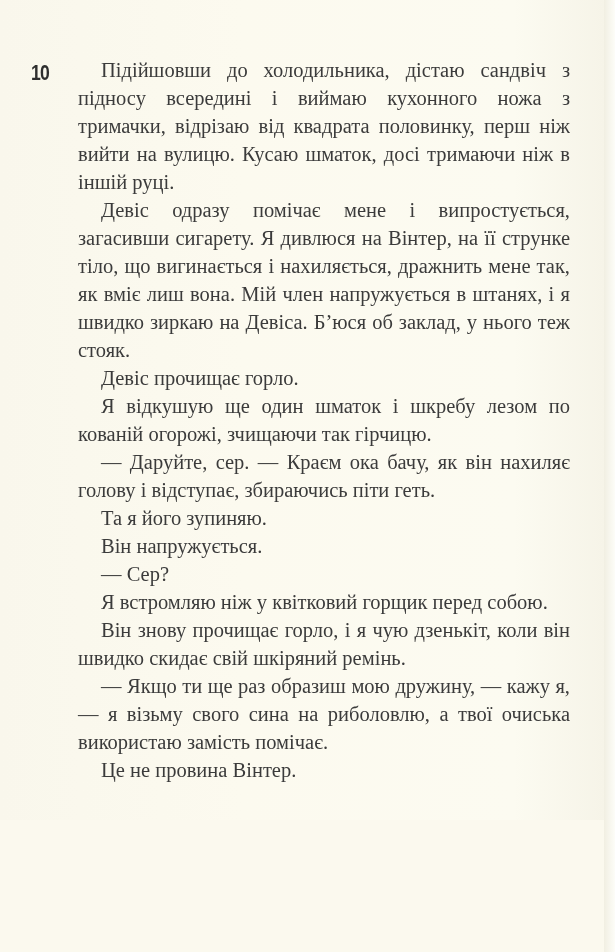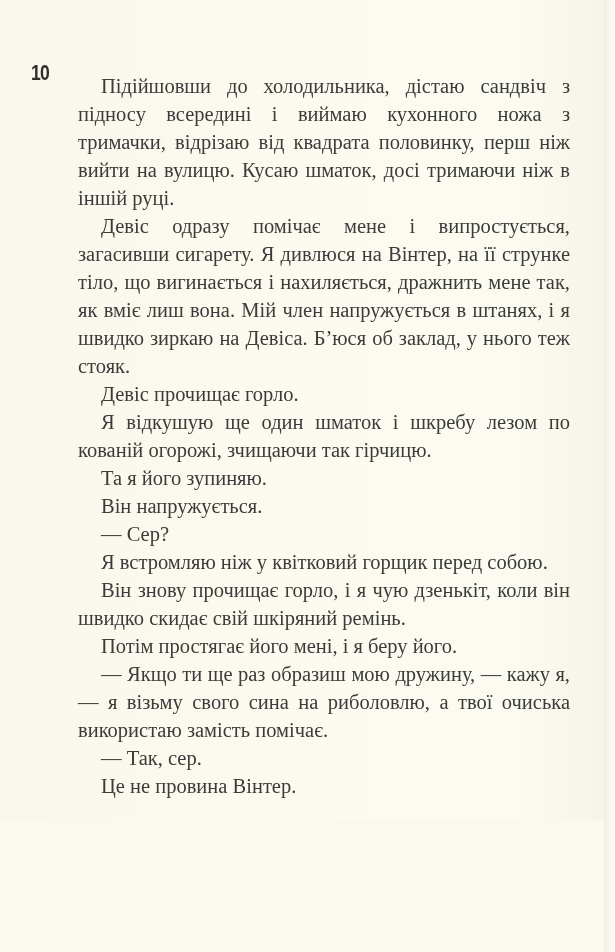--- a/index.html
+++ b/index.html
@@ -35,21 +35,21 @@
       font-weight: bold;
       font-size: 22px;
       letter-spacing: -1px;
       color: #2e2e2e;
       transform: scaleX(0.8);
       transform-origin: left top;
     }
     .text-block {
       position: absolute;
       left: 78px;
-      top: 72px;
+      top: 56px;
       width: 492px;
       font-family: "Liberation Serif", serif;
       font-size: 20.5px;
       line-height: 28px;
       color: #3b3b3b;
       text-align: justify;
     }
     .para {
       margin: 0;
       text-indent: 23px;
@@ -61,24 +61,23 @@
 <body>
 
 <div class="page">
   <div class="page-number">10</div>
 
   <div class="text-block">
     <p class="para">Підійшовши до холодильника, дістаю сандвіч з підносу всередині і виймаю кухонного ножа з тримачки, відрізаю від квадрата половинку, перш ніж вийти на вулицю. Кусаю шматок, досі тримаючи ніж в іншій руці.</p>
     <p class="para">Девіс одразу помічає мене і випростується, загасивши сигарету. Я дивлюся на Вінтер, на її струнке тіло, що вигинається і нахиляється, дражнить мене так, як вміє лиш вона. Мій член напружується в штанях, і я швидко зиркаю на Девіса. Б’юся об заклад, у нього теж стояк.</p>
     <p class="para">Девіс прочищає горло.</p>
     <p class="para">Я відкушую ще один шматок і шкребу лезом по кованій огорожі, зчищаючи так гірчицю.</p>
+    <p class="para">— Даруйте, сер. — Краєм ока бачу, як він нахиляє голову і відступає, збираючись піти геть.</p>
     <p class="para">Та я його зупиняю.</p>
     <p class="para">Він напружується.</p>
     <p class="para">— Сер?</p>
     <p class="para">Я встромляю ніж у квітковий горщик перед собою.</p>
     <p class="para">Він знову прочищає горло, і я чую дзенькіт, коли він швидко скидає свій шкіряний ремінь.</p>
-    <p class="para">Потім простягає його мені, і я беру його.</p>
     <p class="para">— Якщо ти ще раз образиш мою дружину, — кажу я, — я візьму свого сина на риболовлю, а твої очиська використаю замість помічає.</p>
-    <p class="para">— Так, сер.</p>
     <p class="para">Це не провина Вінтер.</p>
   </div>
 </div>
 <div class="page-edge"></div>
 
 </body></html>

